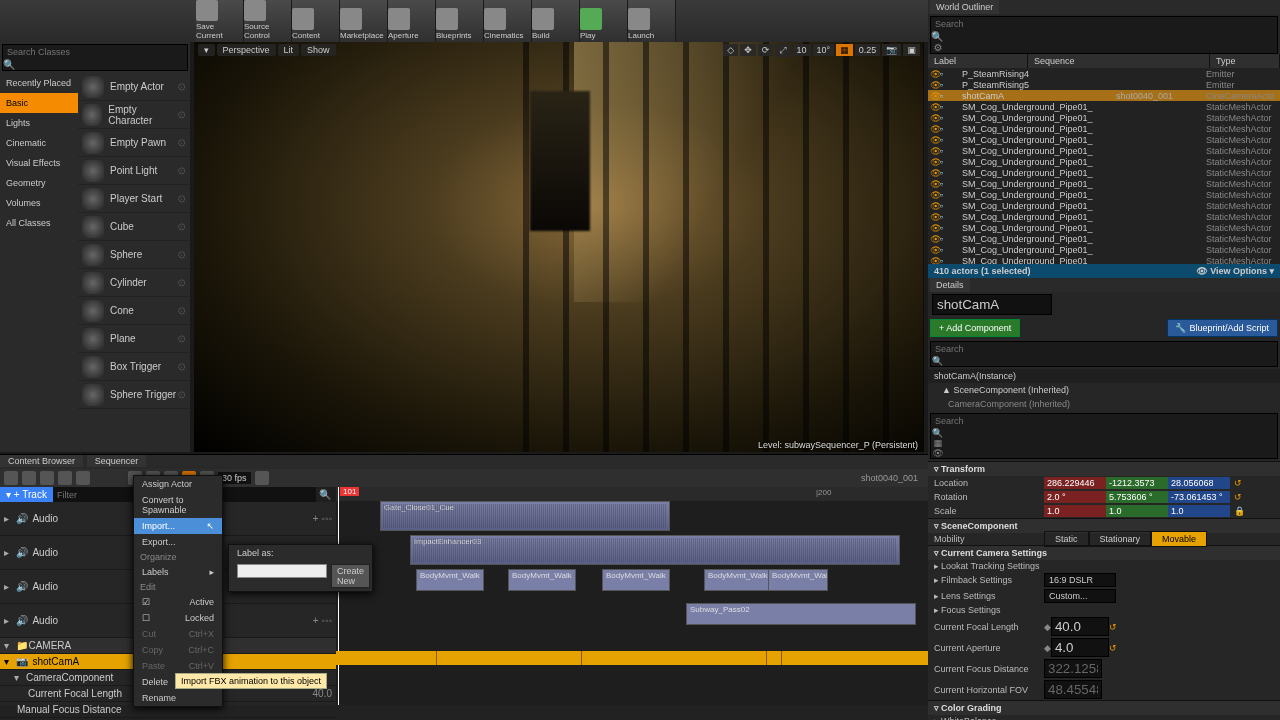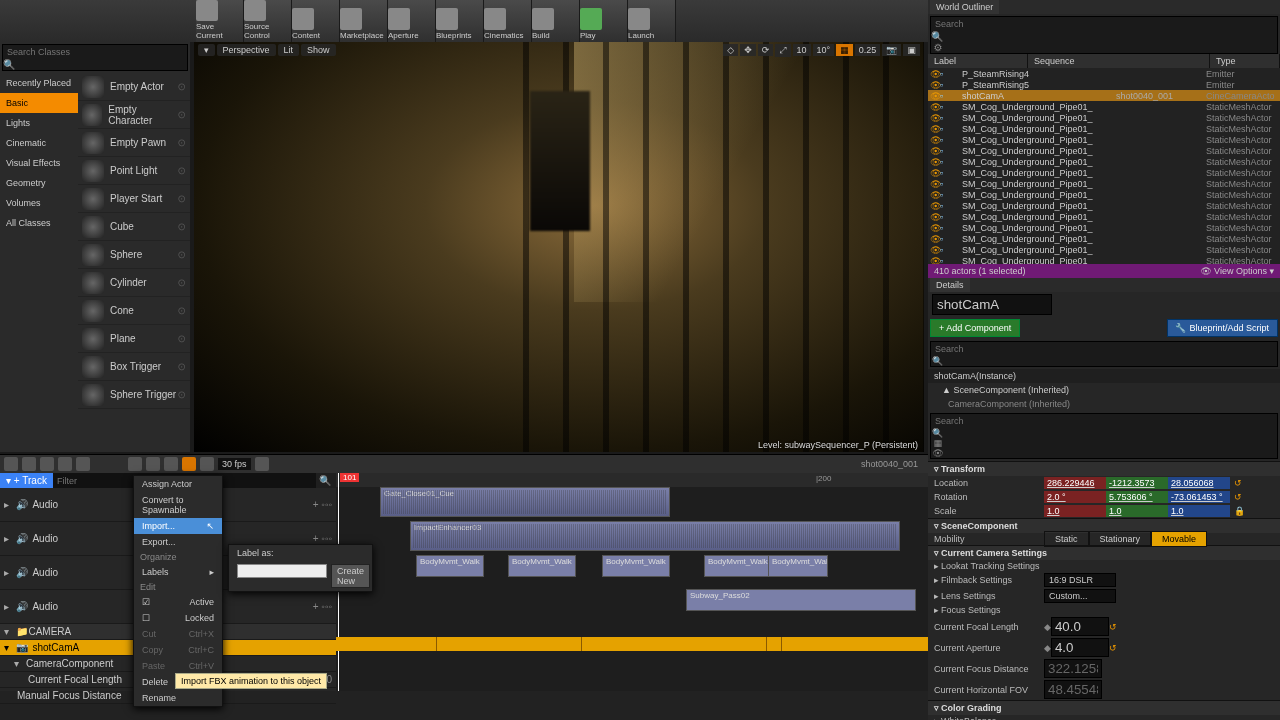--- a/index.html
+++ b/index.html
@@ -47,31 +47,31 @@
 .outliner-head div { padding:2px 6px; border-right:1px solid #111; }
 .outliner-head .c1{width:100px} .outliner-head .c2{flex:1} .outliner-head .c3{width:70px}
 .outliner-body { height:196px; overflow:auto; background:#222; font-size:9px; }
 .ol-row { display:flex; align-items:center; height:11px; padding:0 2px; }
 .ol-row.camsel { background:#a67018; }
 .ol-row .eye { width:10px; color:#e90; }
 .ol-row .ico { width:10px; color:#8cf; }
 .ol-row .lbl { margin-left:12px; flex:1; }
 .ol-row .seq { width:90px; color:#aaa; }
 .ol-row .typ { width:72px; color:#888; }
-.ol-foot { display:flex; justify-content:space-between; padding:2px 6px; font-size:9px; background:#701a75; }
+.ol-foot { display:flex; justify-content:space-between; padding:2px 6px; font-size:9px; background:#0c4a6e;font-weight:bold; }
 
 
 .details { flex:1; overflow:auto; background:#262626; font-size:9px; }
 .details input.name { background:#111; border:1px solid #000; color:#ccc; padding:2px 4px; width:120px; margin:2px 4px; }
 .btn-green { background:#2a7a2a; color:#fff; padding:3px 8px; border:1px solid #083; display:inline-block; margin:2px; }
 .btn-blue  { background:#2a5a9a; color:#fff; padding:3px 8px; border:1px solid #036; display:inline-block; float:right; margin:2px; }
 .sec-head { background:#2f2f2f; padding:2px 6px; font-weight:bold; color:#ddd; border-top:1px solid #111; }
 .prop-row { display:flex; align-items:center; padding:1px 6px; }
 .prop-row .k { width:110px; color:#bbb; }
-.vec-box { display:inline-flex;text-decoration:underline; }
+.vec-box { display:inline-flex; }
 .vec-box span { width:62px; padding:1px 3px; color:#fff; font-size:9px; }
 .vx{background:#7a2222}.vy{background:#2a6a2a}.vz{background:#22468a}
 .num-in{background:#111;border:1px solid #000;color:#ccc;padding:1px 3px;width:58px}
 .combo { background:#111; border:1px solid #000; padding:1px 4px; width:72px; display:inline-block; }
 .mob-row span{padding:2px 10px;border:1px solid #111}
 .mob-row .mov{background:#e5a200;color:#000}
 
 
 .bottom { position:absolute; left:0; right:352px; bottom:0; height:266px; background:#222; border-top:1px solid #000; }
 .bottom-tabs { background:#2a2a2a; height:14px; }
@@ -534,20 +534,24 @@
     <div class="prop-row">
         <span class="k">▸ <span>Shadows</span></span>
       </div>
     <div class="prop-row">
         <span class="k">▸ <span>Midtones</span></span>
       </div>
   </div>
 </div>
 
 <div class="bottom">
+  <div class="bottom-tabs">
+    <span>Content Browser</span>
+    <span>Sequencer</span>
+  </div>
   <div class="seq-toolbar">
     <span class="ico"></span>
     <span class="ico"></span>
     <span class="ico"></span>
     <span class="ico"></span>
     <span class="ico"></span>
     <span style="width:30px"></span>
     <span class="ico"></span>
     <span class="ico"></span>
     <span class="ico"></span>

